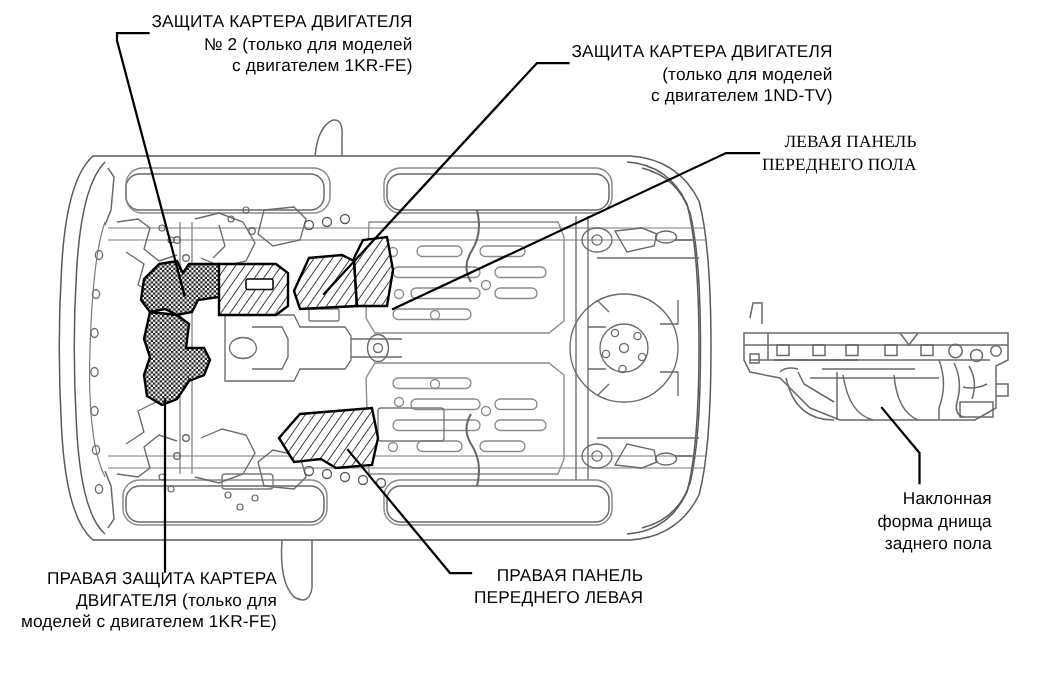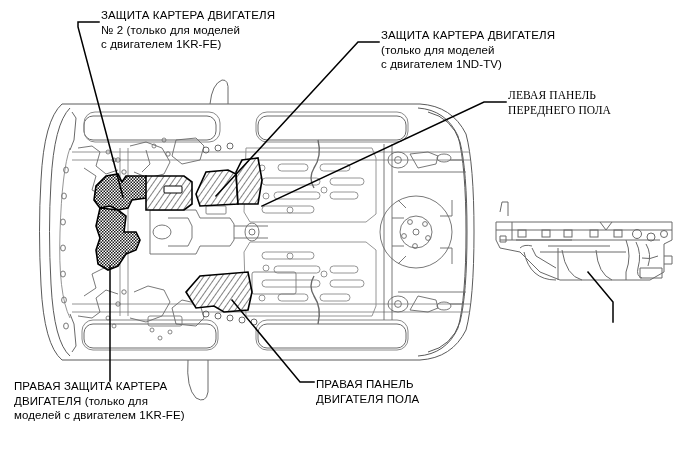--- a/index.html
+++ b/index.html
@@ -16,20 +16,21 @@
     font-family: "Liberation Sans", sans-serif;
   }
   .label {
     position: absolute;
     font-family: "Liberation Sans", sans-serif;
     font-size: 11.5px;
     line-height: 14.5px;
     color: #000000;
     white-space: pre;
     letter-spacing: 0.1px;
+    text-align: right;
   }
   .label-small {
     font-size: 11.5px;
     line-height: 15px;
   }
   svg.art {
     position: absolute;
     left: 0;
     top: 0;
     width: 691px;
@@ -323,16 +324,19 @@
 с двигателем 1ND-TV)</div>
 
   <div class="label" style="left:508px; top:88px;font-family:Liberation Serif, serif;">ЛЕВАЯ ПАНЕЛЬ
 ПЕРЕДНЕГО ПОЛА</div>
 
   <div class="label" style="left:14px; top:379px;">ПРАВАЯ ЗАЩИТА КАРТЕРА
 ДВИГАТЕЛЯ (только для
 моделей с двигателем 1KR-FE)</div>
 
   <div class="label" style="left:316px; top:377px;">ПРАВАЯ ПАНЕЛЬ
-ДВИГАТЕЛЯ ПОЛА</div>
-
+ПЕРЕДНЕГО ЛЕВАЯ</div>
+
+  <div class="label label-small" style="left:585px; top:326px;">Наклонная
+форма днища
+заднего пола</div>
 
 </div>
 
 </body></html>

